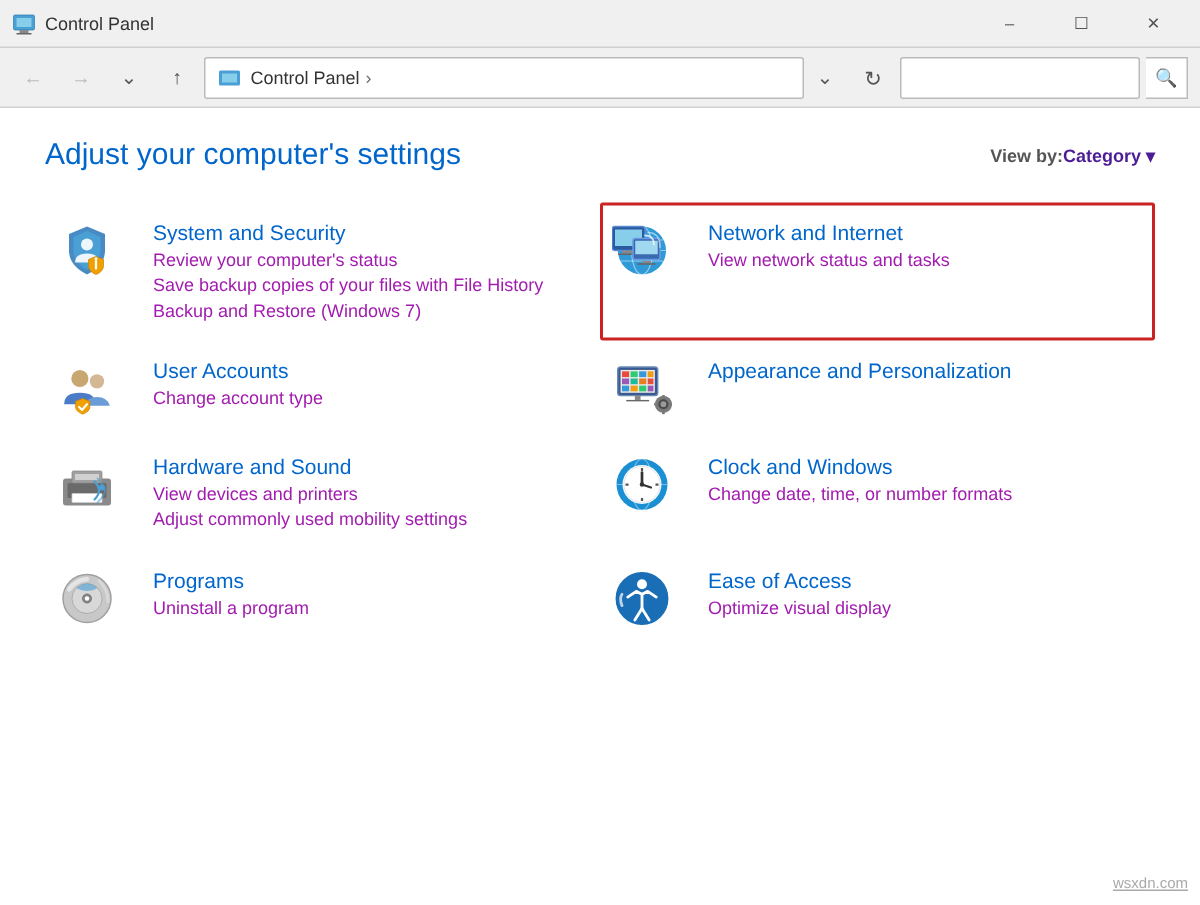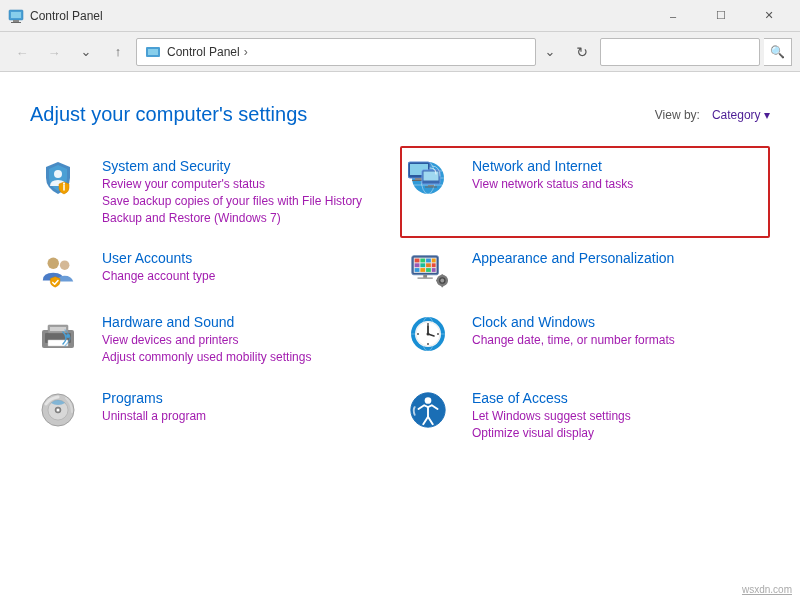--- a/index.html
+++ b/index.html
@@ -57,35 +57,35 @@
     }
     .search-icon-wrap {
       width: 28px; height: 28px; border: 1px solid #bbb; border-left: none;
       background: white; display: flex; align-items: center; justify-content: center;
       font-size: 12px; color: #555; cursor: pointer;
     }
 
     
     .main-content {
       background: white;
-      padding: 31px 30px;
+      padding: 20px 30px;
       height: calc(603px - 72px);
       overflow-y: auto;
     }
 
     .page-header {
       display: flex;
       justify-content: space-between;
       align-items: center;
       margin-bottom: 20px;
     }
     .page-title { font-size: 20px; color: #0066cc; font-weight: normal; }
     .view-by {
       font-size: 12px; color: #555;
-      display: flex; align-items: center; gap: 12px;
+      display: flex; align-items: center; gap: 0; font-weight: bold;
     }
     .view-by-link { color: #4c1d95; cursor: pointer; text-decoration: none; }
 
     
     .categories-grid {
       display: grid;
       grid-template-columns: 1fr 1fr;
       gap: 0;
     }
 
@@ -373,21 +373,20 @@
           <line x1="21" y1="18" x2="21" y2="28" stroke="white" stroke-width="2" stroke-linecap="round"></line>
 
           <line x1="21" y1="28" x2="16" y2="36" stroke="white" stroke-width="2" stroke-linecap="round"></line>
           <line x1="21" y1="28" x2="26" y2="36" stroke="white" stroke-width="2" stroke-linecap="round"></line>
 
           <path d="M7 18 Q5 21 7 26" fill="none" stroke="white" stroke-width="2" opacity="0.7" stroke-linecap="round"></path>
         </svg>
       </div>
       <div class="category-text">
         <div class="category-name">Ease of Access</div>
-        <a class="category-link">Let Windows suggest settings</a>
         <a class="category-link">Optimize visual display</a>
       </div>
     </div>
 
   </div>
 </div>
 
 <div class="watermark">wsxdn.com</div>
 
 </body></html>

